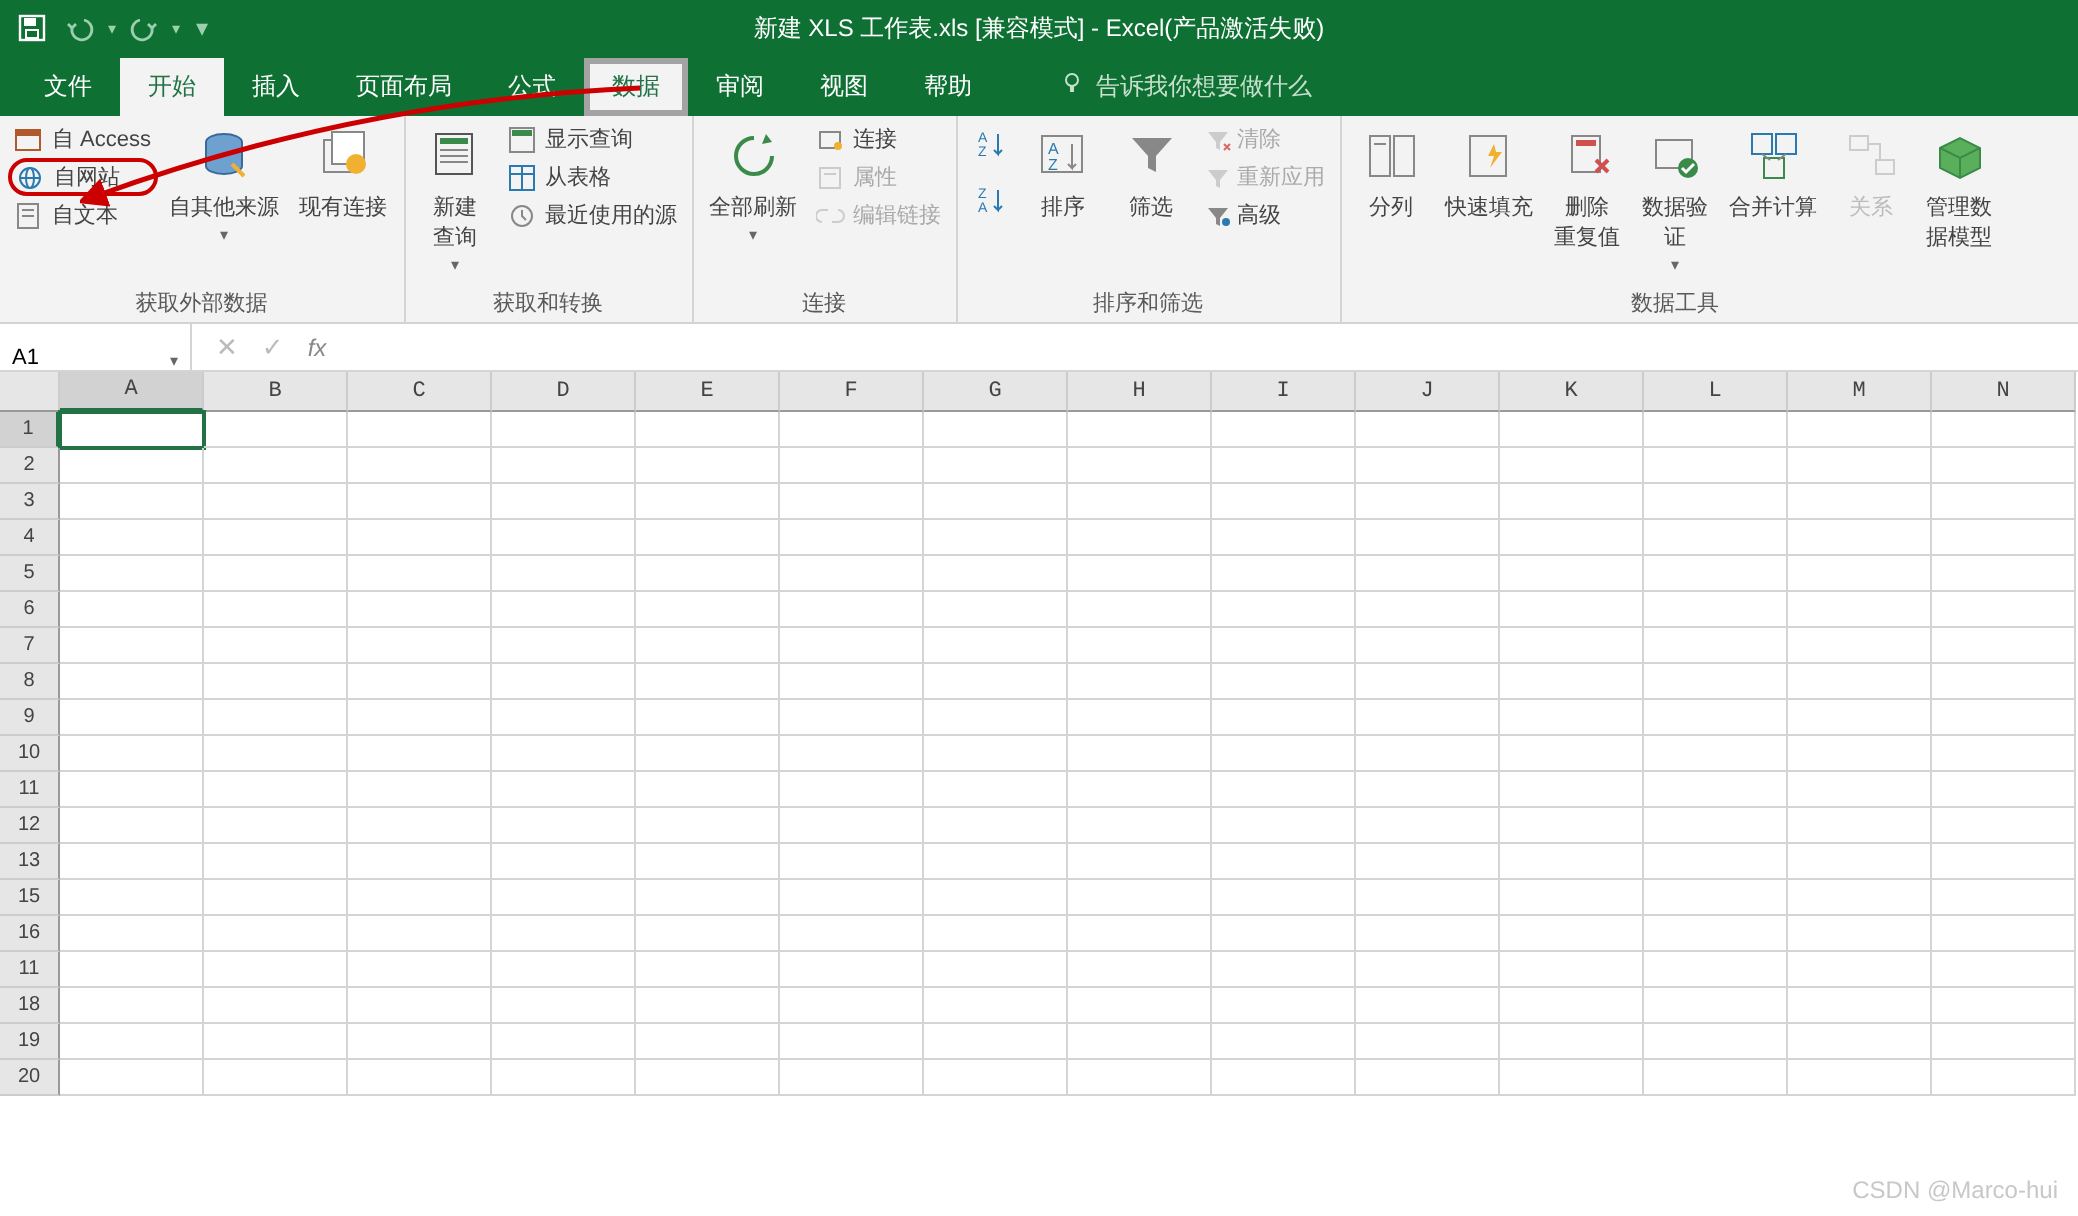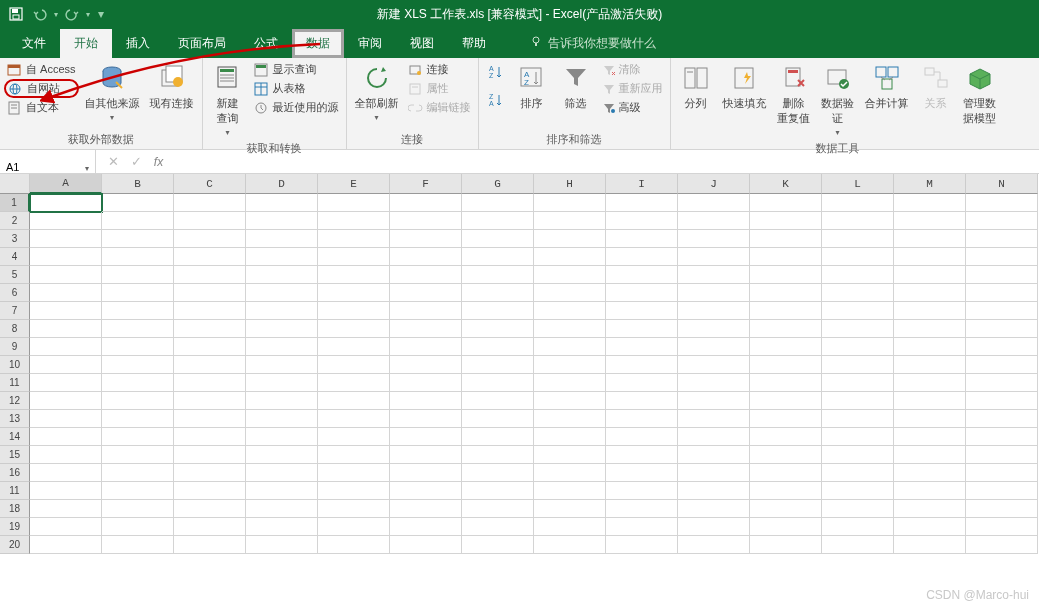--- a/index.html
+++ b/index.html
@@ -10,21 +10,21 @@
     .qat-btn { width: 20px; height: 20px; display: flex; align-items: center; justify-content: center; cursor: default; }
     .title-text { position: absolute; left: 50%; transform: translateX(-50%); font-size: 12px; color: #fff; white-space: nowrap; }
     
     .tabbar { background: #0e7033; height: 30px; display: flex; align-items: flex-end; padding-left: 8px; }
     .tab { color: #fff; padding: 6px 14px; font-size: 12px; cursor: default; position: relative; }
     .tab.active { background: #f3f3f3; color: #217346; margin-top: 36px; }
     .tab.highlighted { background: #f3f3f3; border: 3px solid #a3a3a3; color: #217346; padding: 3px 11px; }
     .tellme { color: #c8e0cd; margin-left: 20px; display: flex; align-items: flex-start; gap: 6px; padding: 6px 10px; margin-top: 47px; }
     .bulb { width: 12px; height: 12px; }
     
-    .ribbon { background: #f3f3f3; height: 92px; border-bottom: 1px solid #d4d4d4; display: flex; }
+    .ribbon { background: #f3f3f3; height: 104px; border-bottom: 1px solid #d4d4d4; display: flex; }
     .rgroup { border-right: 1px solid #d4d4d4; display: flex; flex-direction: column; padding: 2px 4px 0; }
     .rgroup-body { flex: 1; display: flex; align-items: flex-start; gap: 2px; }
     .rgroup-label { text-align: center; font-size: 11px; color: #5a5a5a; padding: 2px 0; }
     
     .rbtn-col { display: flex; flex-direction: column; gap: 0; }
     .rbtn-sm { display: flex; align-items: center; gap: 3px; padding: 2px 3px; font-size: 11px; color: #444; white-space: nowrap; }
     .rbtn-sm.disabled { color: #aaa; }
     .rbtn-lg { display: flex; flex-direction: column; align-items: center; padding: 2px 4px; font-size: 11px; color: #444; gap: 2px; text-align: center; min-width: 42px; }
     .rbtn-lg .icon-box { width: 32px; height: 32px; display: flex; align-items: center; justify-content: center; }
     .drop-caret { font-size: 8px; color: #666; }
@@ -640,37 +640,20 @@
         <div class="cell"></div>
         <div class="cell"></div>
         <div class="cell"></div>
         <div class="cell"></div>
         <div class="cell"></div>
         <div class="cell"></div>
         <div class="cell"></div>
         <div class="cell"></div>
       </div>
       <div class="cells-row">
-        <div class="row-h">14</div>
-        <div class="cell"></div>
-        <div class="cell"></div>
-        <div class="cell"></div>
-        <div class="cell"></div>
-        <div class="cell"></div>
-        <div class="cell"></div>
-        <div class="cell"></div>
-        <div class="cell"></div>
-        <div class="cell"></div>
-        <div class="cell"></div>
-        <div class="cell"></div>
-        <div class="cell"></div>
-        <div class="cell"></div>
-        <div class="cell"></div>
-      </div>
-      <div class="cells-row">
         <div class="row-h">15</div>
         <div class="cell"></div>
         <div class="cell"></div>
         <div class="cell"></div>
         <div class="cell"></div>
         <div class="cell"></div>
         <div class="cell"></div>
         <div class="cell"></div>
         <div class="cell"></div>
         <div class="cell"></div>

